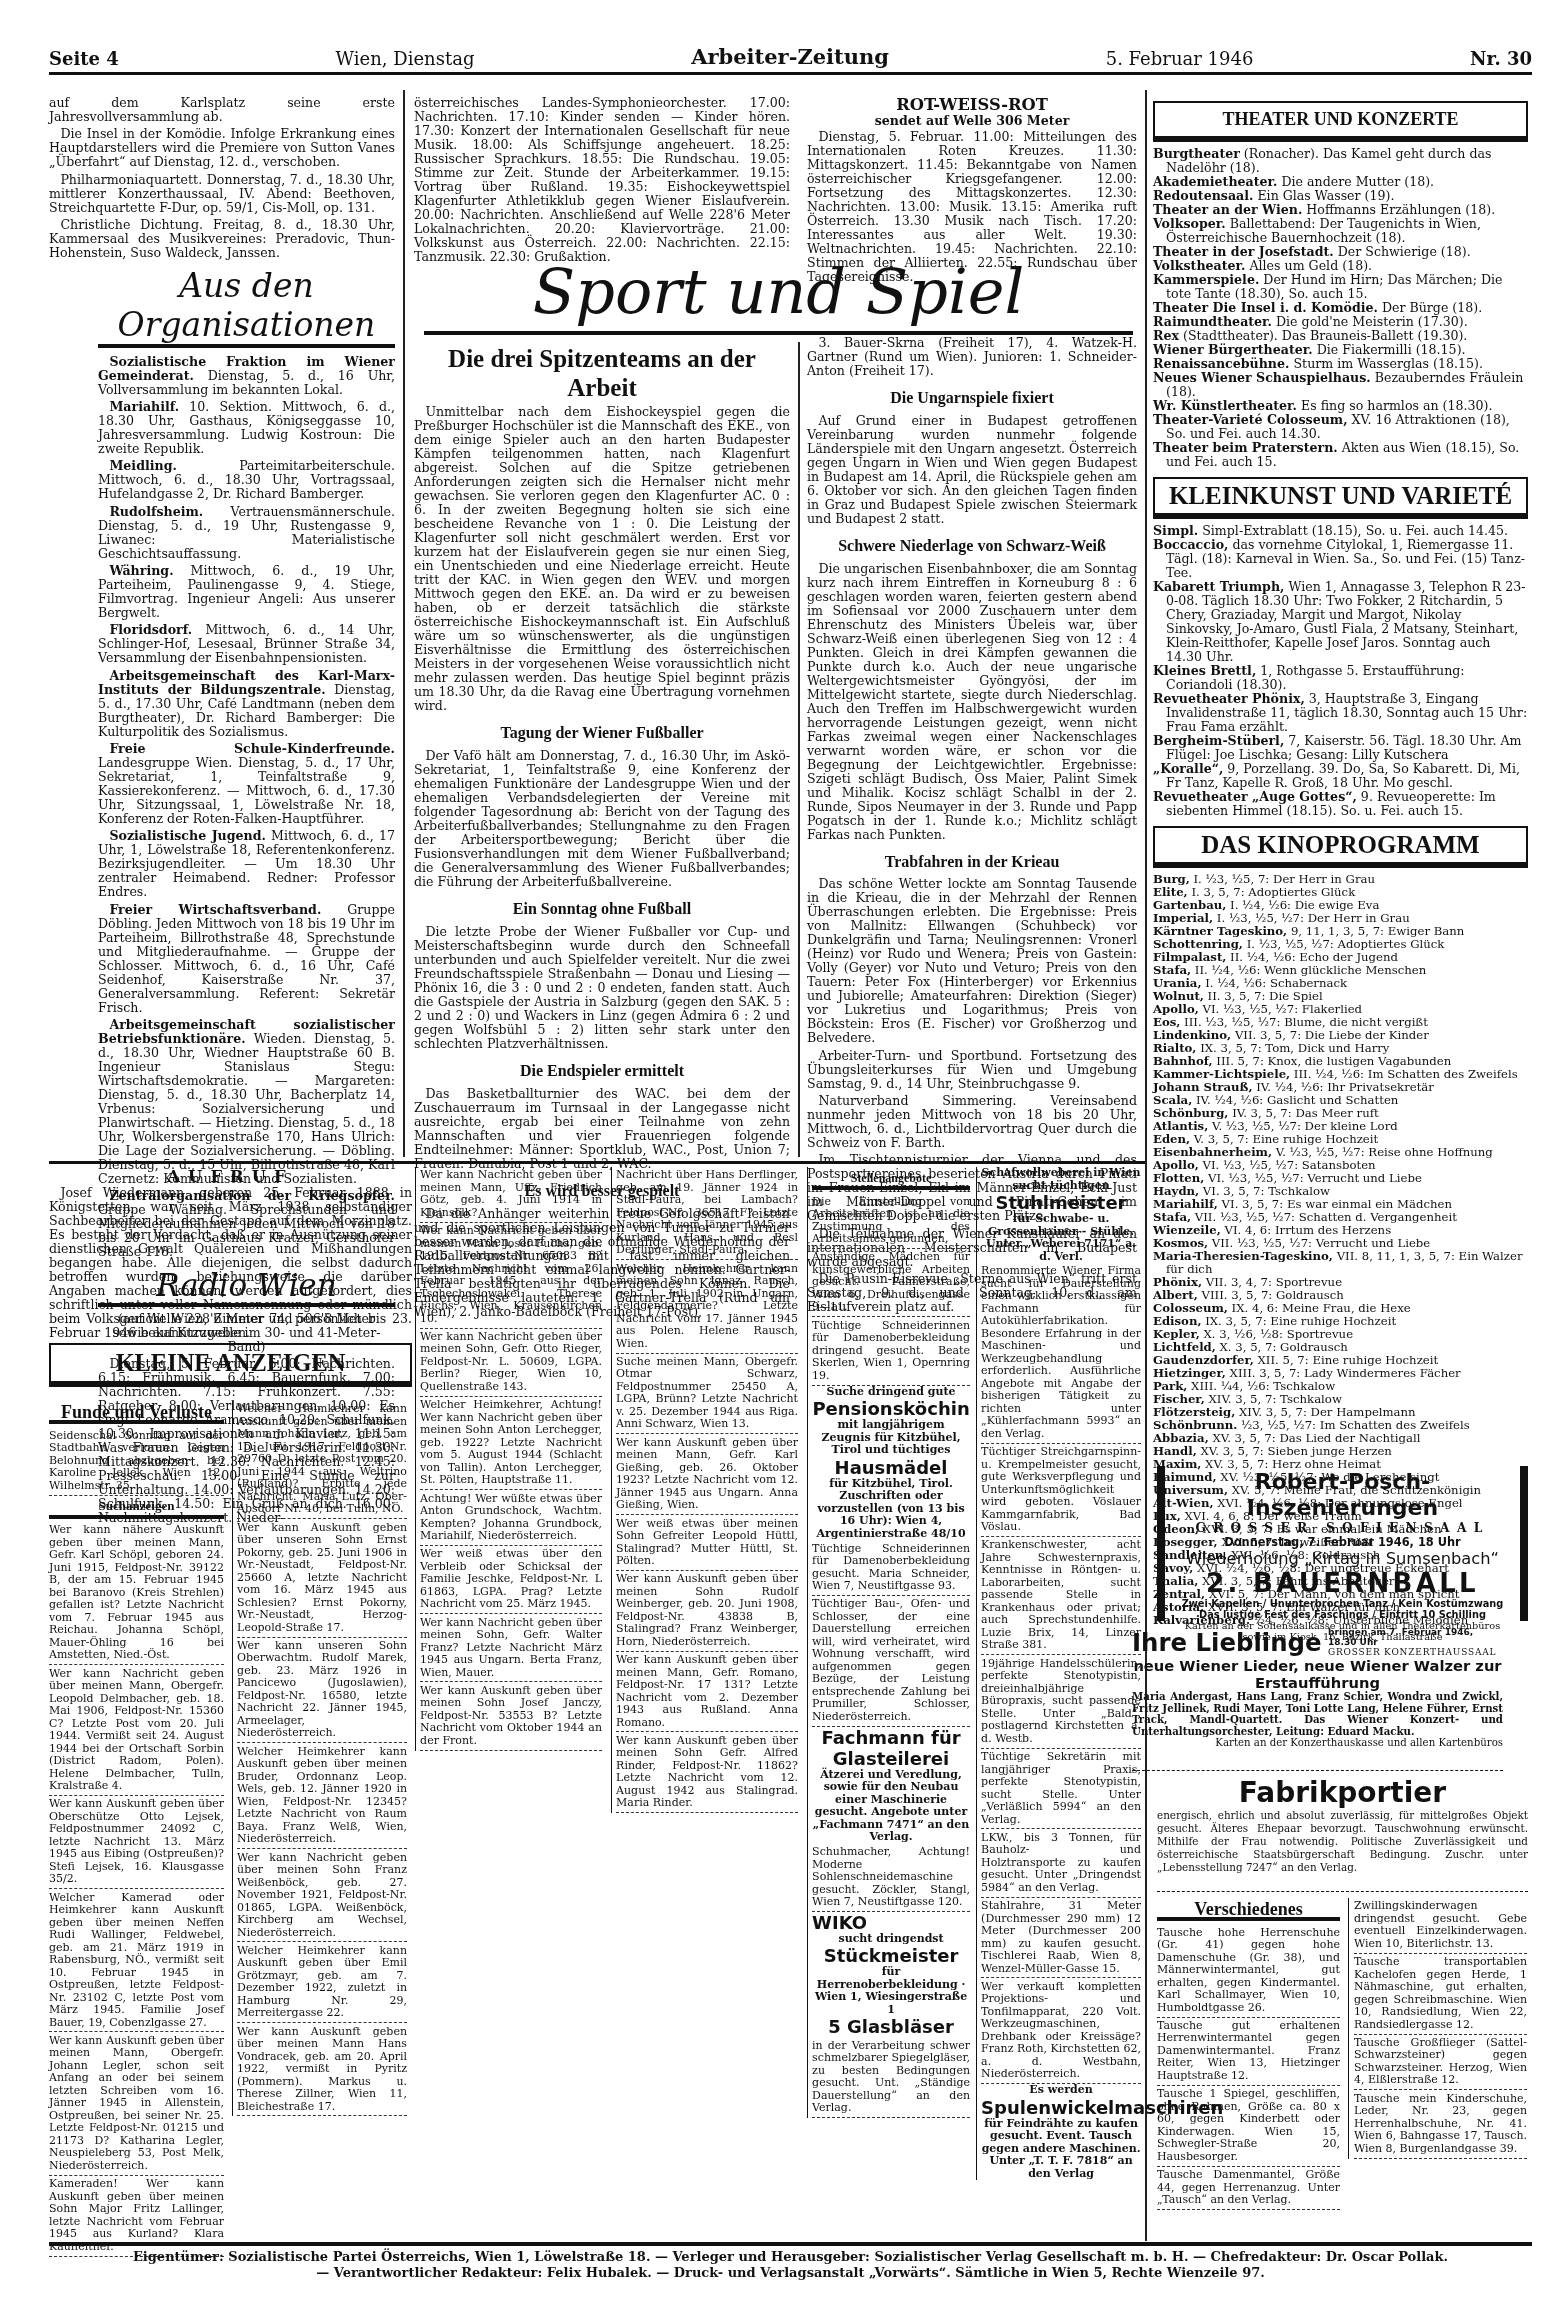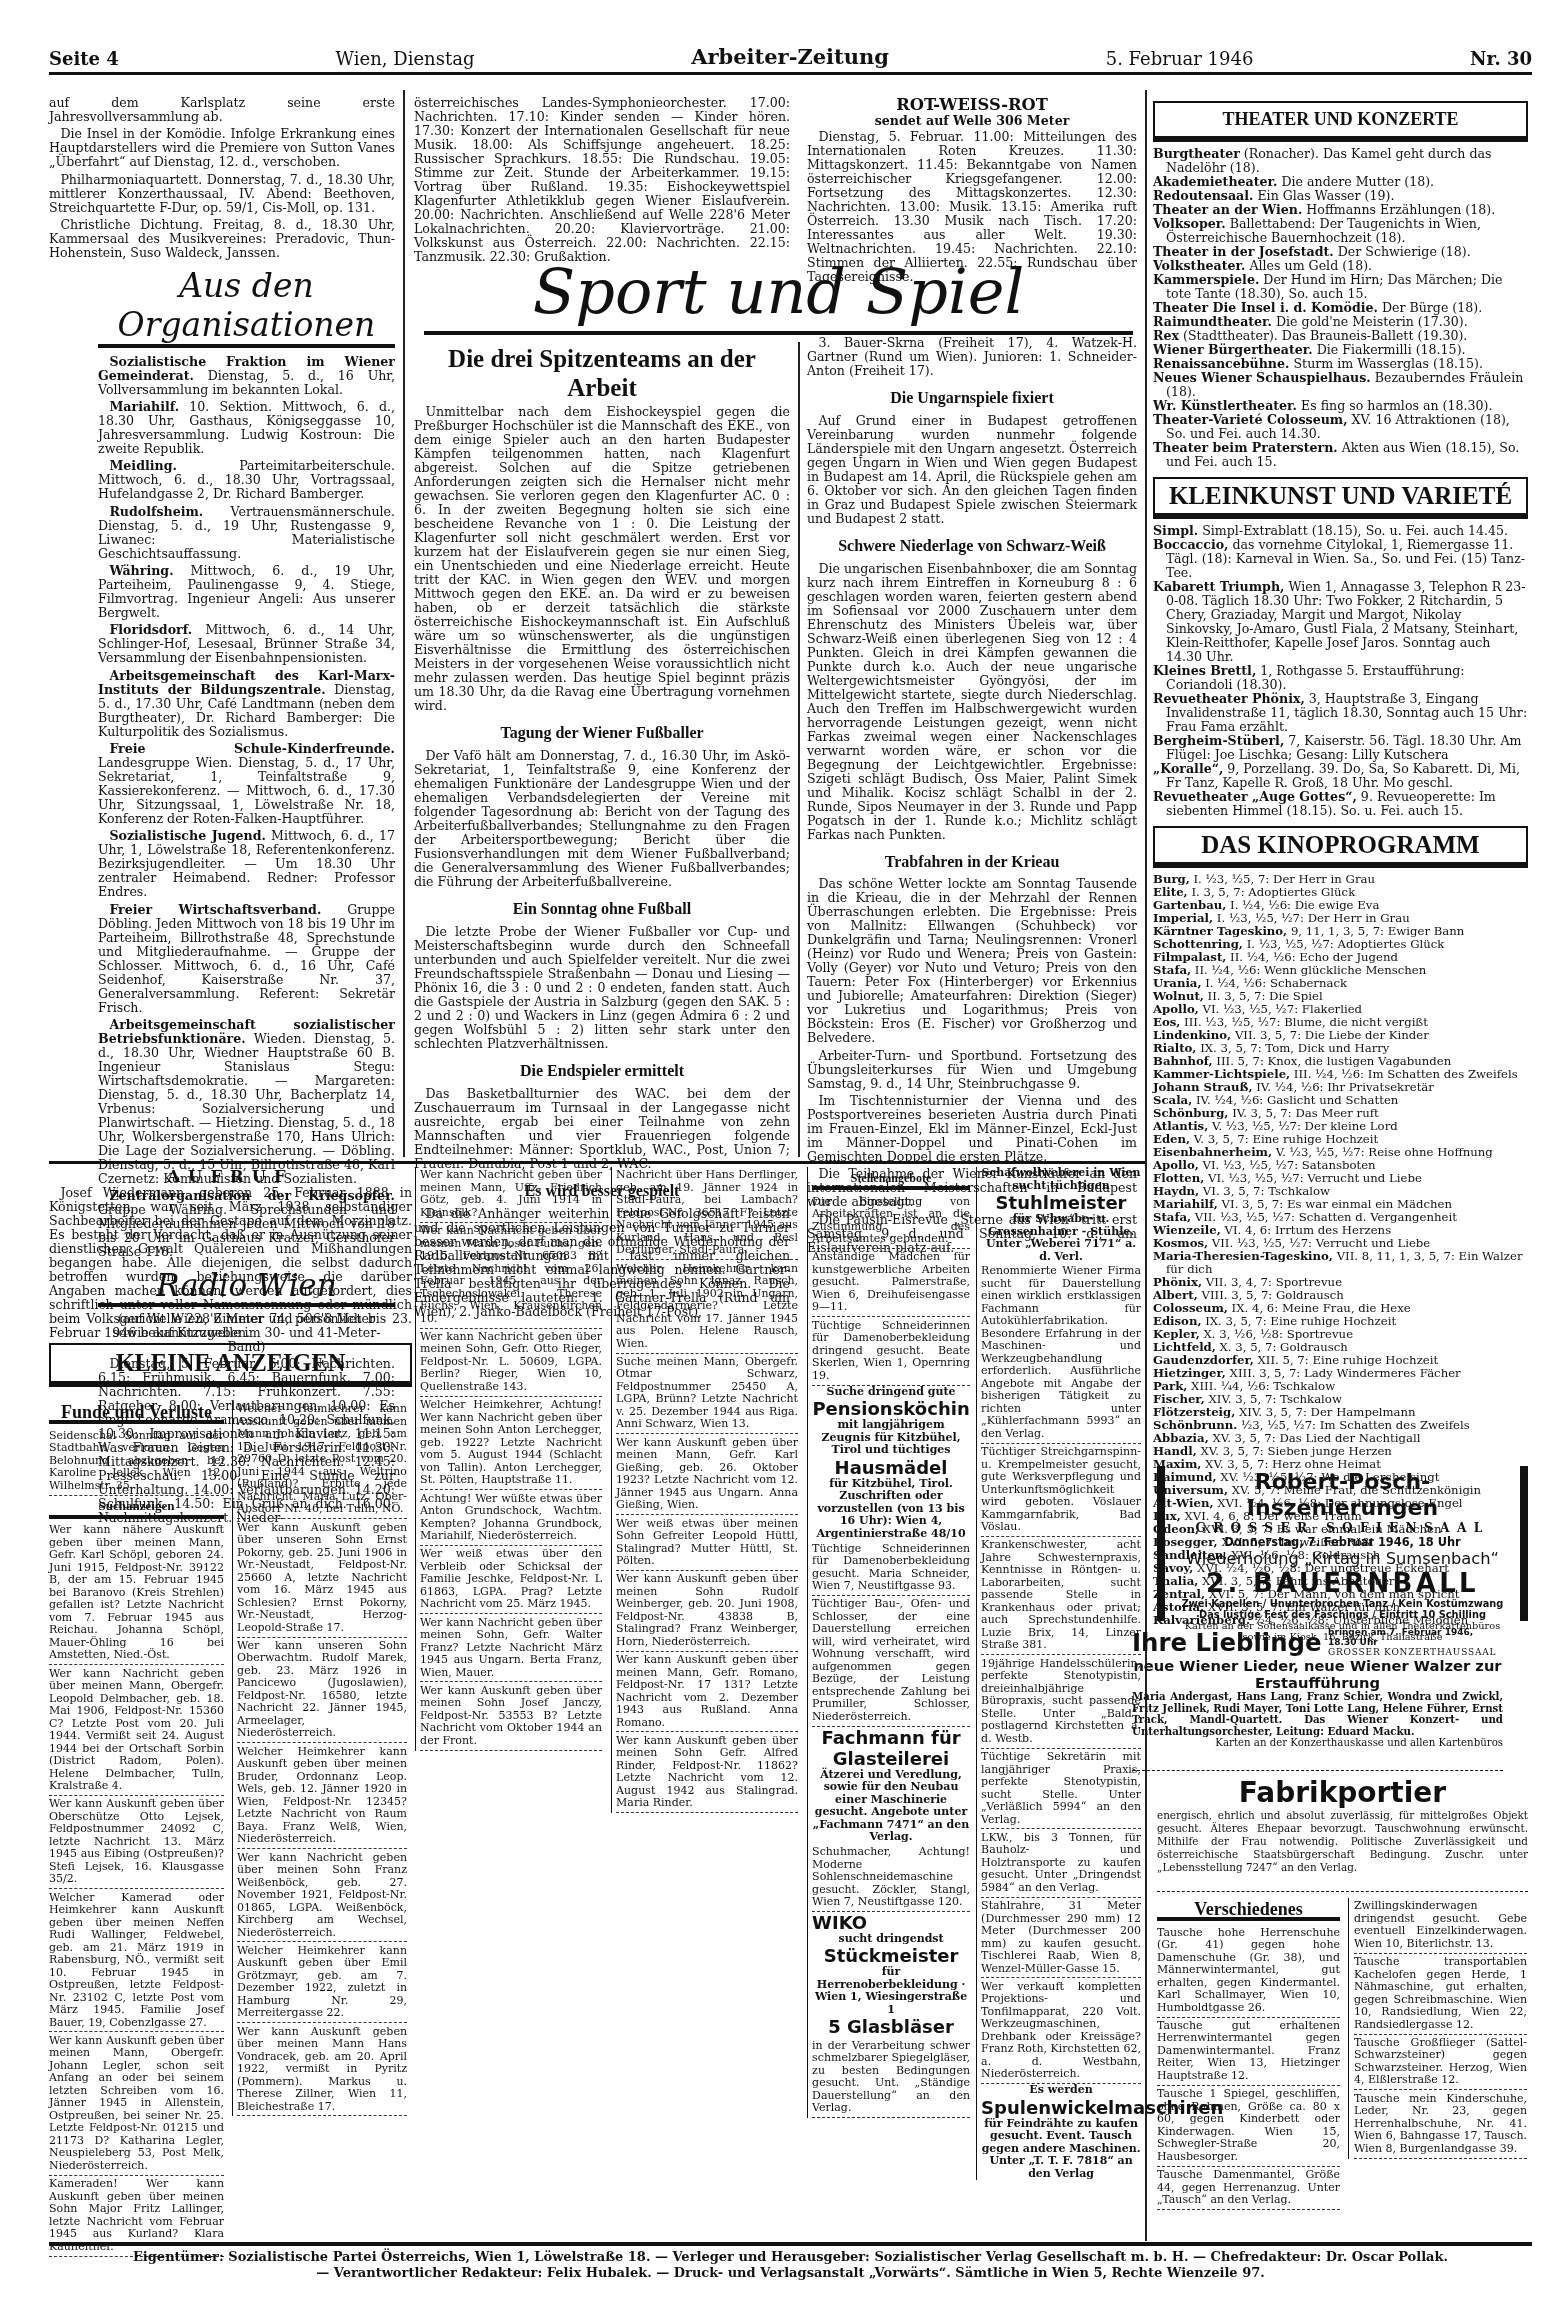--- a/index.html
+++ b/index.html
@@ -97,20 +97,21 @@
   </div>
 <div class="col" id="sport-right" style="left:807px; top:336px; width:330px;">
     <p>3. Bauer-Skrna (Freiheit 17), 4. Watzek-H. Gartner (Rund um Wien). Junioren: 1. Schneider-Anton (Freiheit 17).</p>
     <div class="hd">Die Ungarnspiele fixiert</div>
     <p>Auf Grund einer in Budapest getroffenen Vereinbarung wurden nunmehr folgende Länderspiele mit den Ungarn angesetzt. Österreich gegen Ungarn in Wien und Wien gegen Budapest in Budapest am 14. April, die Rückspiele gehen am 6. Oktober vor sich. An den gleichen Tagen finden in Graz und Budapest Spiele zwischen Steiermark und Budapest 2 statt.</p>
     <div class="hd">Schwere Niederlage von Schwarz-Weiß</div>
     <p>Die ungarischen Eisenbahnboxer, die am Sonntag kurz nach ihrem Eintreffen in Korneuburg 8 : 6 geschlagen worden waren, feierten gestern abend im Sofiensaal vor 2000 Zuschauern unter dem Ehrenschutz des Ministers Übeleis war, über Schwarz-Weiß einen überlegenen Sieg von 12 : 4 Punkten. Gleich in drei Kämpfen gewannen die Punkte durch k.o. Auch der neue ungarische Weltergewichtsmeister Gyöngyösi, der im Mittelgewicht startete, siegte durch Niederschlag. Auch den Treffen im Halbschwergewicht wurden hervorragende Leistungen gezeigt, wenn nicht Farkas zweimal wegen einer Nackenschlages verwarnt worden wäre, er schon vor die Begegnung der Leichtgewichtler. Ergebnisse: Szigeti schlägt Budisch, Oss Maier, Palint Simek und Mihalik. Kocisz schlägt Schalbl in der 2. Runde, Sipos Neumayer in der 3. Runde und Papp Pogatsch in der 1. Runde k.o.; Michlitz schlägt Farkas nach Punkten.</p>
     <div class="hd">Trabfahren in der Krieau</div>
     <p>Das schöne Wetter lockte am Sonntag Tausende in die Krieau, die in der Mehrzahl der Rennen Überraschungen erlebten. Die Ergebnisse: Preis von Mallnitz: Ellwangen (Schuhbeck) vor Dunkelgräfin und Tarna; Neulingsrennen: Vronerl (Heinz) vor Rudo und Wenera; Preis von Gastein: Volly (Geyer) vor Nuto und Veturo; Preis von den Tauern: Peter Fox (Hinterberger) vor Erkennius und Jubiorelle; Amateurfahren: Direktion (Sieger) vor Lukretius und Logarithmus; Preis von Böckstein: Eros (E. Fischer) vor Großherzog und Belvedere.</p>
     <p>Arbeiter-Turn- und Sportbund. Fortsetzung des Übungsleiterkurses für Wien und Umgebung Samstag, 9. d., 14 Uhr, Steinbruchgasse 9.</p>
+    <p>Naturverband Simmering. Vereinsabend nunmehr jeden Mittwoch von 18 bis 20 Uhr, Mittwoch, 6. d., Lichtbildervortrag Quer durch die Schweiz von F. Barth.</p>
     <p>Im Tischtennisturnier der Vienna und des Postsportvereines beserieten Austria durch Pinati im Frauen-Einzel, Ekl im Männer-Einzel, Eckl-Just im Männer-Doppel und Pinati-Cohen im Gemischten Doppel die ersten Plätze.</p>
     <p>Die Teilnahme der Wiener Kunstläufer an den internationalen Meisterschaften in Budapest wurde abgesagt.</p>
     <p>Die Pausin-Eisrevue „Sterne aus Wien“ tritt erst Samstag, 9. d., und Sonntag, 10. d., am Eislaufverein platz auf.</p>
   </div>
 
 <div class="col" style="left:1153px; top:96px; width:375px;">
   <div class="boxhead" style="font-size:18px; line-height:33px;">THEATER UND KONZERTE</div>
   <div class="listing" id="theater-list">
       <div><b>Burgtheater</b><span> (Ronacher). Das Kamel geht durch das Nadelöhr (18).</span></div>
       <div><b>Akademietheater.</b><span> Die andere Mutter (18).</span></div>

